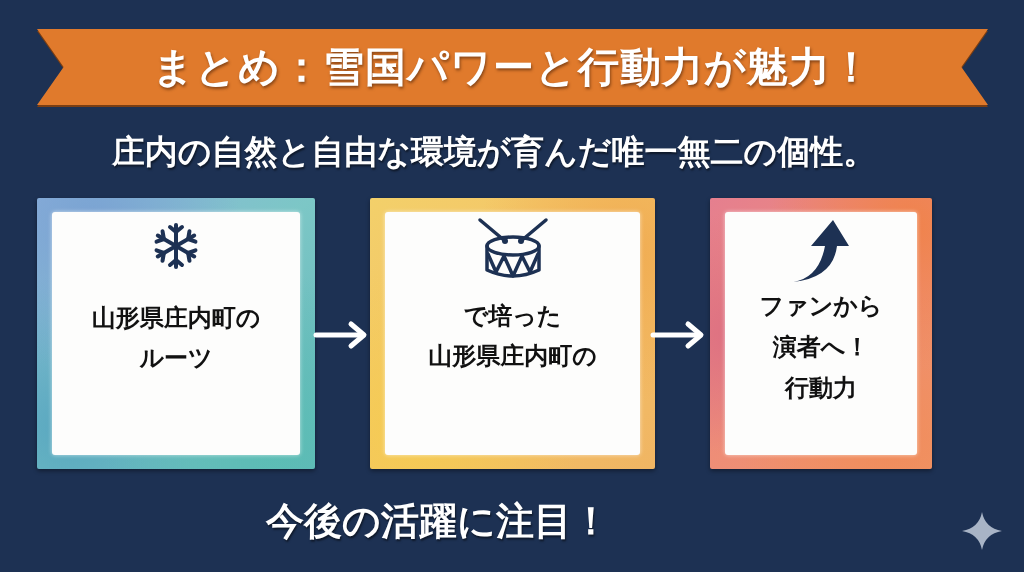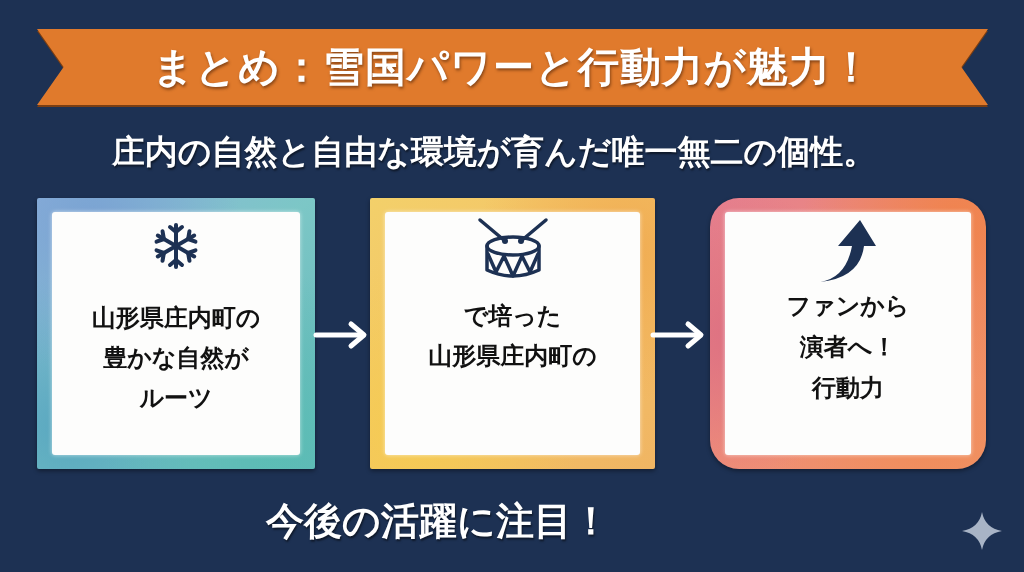--- a/index.html
+++ b/index.html
@@ -67,27 +67,26 @@
         linear-gradient(135deg, #8fb3dc 0%, #7cc7c6 50%, #63b5b9 100%);
     }
     .card-2 {
       left: 370px; width: 285px;
       background:
         radial-gradient(circle at 90% 20%, rgba(240,170,80,0.9), transparent 45%),
         radial-gradient(circle at 15% 85%, rgba(245,205,80,0.9), transparent 50%),
         linear-gradient(135deg, #f3d06a 0%, #f4c267 50%, #f0b563 100%);
     }
     .card-3 {
-      left: 710px; width: 276px;
+      left: 710px; width: 222px;
       background:
         radial-gradient(circle at 90% 10%, rgba(240,130,70,0.9), transparent 45%),
         radial-gradient(circle at 10% 50%, rgba(220,110,130,0.9), transparent 50%),
         radial-gradient(circle at 80% 90%, rgba(240,140,90,0.9), transparent 50%),
         linear-gradient(135deg, #e57f8f 0%, #ee8d78 50%, #f19669 100%);
-      border-radius: 29px;
     }
     .card-icon {
       position: absolute;
       left: 50%;
       transform: translateX(-50%);
     }
     .card-text {
       position: absolute;
       left: 0; right: 0;
       text-align: center;
@@ -138,21 +137,20 @@
       </g>
       <use href="#arm" transform="rotate(60 24 24)"></use>
       <use href="#arm" transform="rotate(120 24 24)"></use>
       <use href="#arm" transform="rotate(180 24 24)"></use>
       <use href="#arm" transform="rotate(240 24 24)"></use>
       <use href="#arm" transform="rotate(300 24 24)"></use>
     </g>
   </svg>
   <div class="card-text" style="top:100px;">
     <div>山形県庄内町の</div>
-    <div>豊かな自然が</div>
     <div>ルーツ</div>
   </div>
 </div>
 
 <svg class="flow-arrow" style="left:313px;" viewBox="0 0 56 30">
   <g stroke="#ffffff" stroke-width="5" stroke-linecap="round" stroke-linejoin="round" fill="none">
     <line x1="3" y1="15" x2="50" y2="15"></line>
     <polyline points="38,4 51,15 38,26"></polyline>
   </g>
 </svg>

